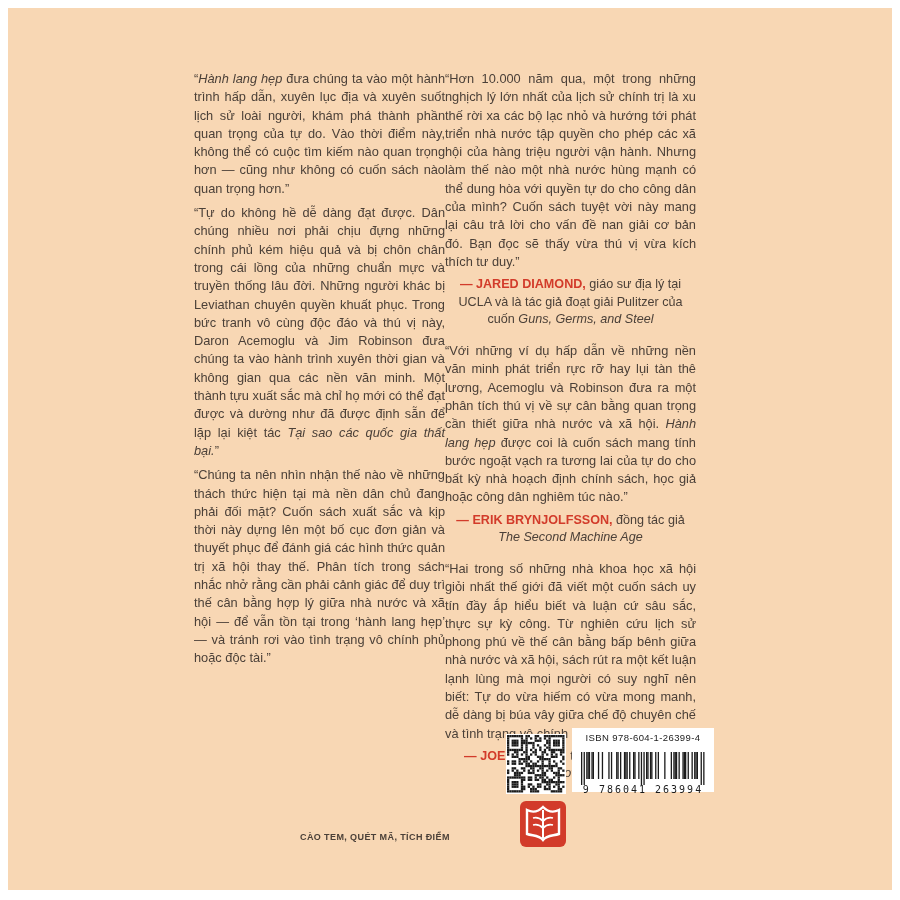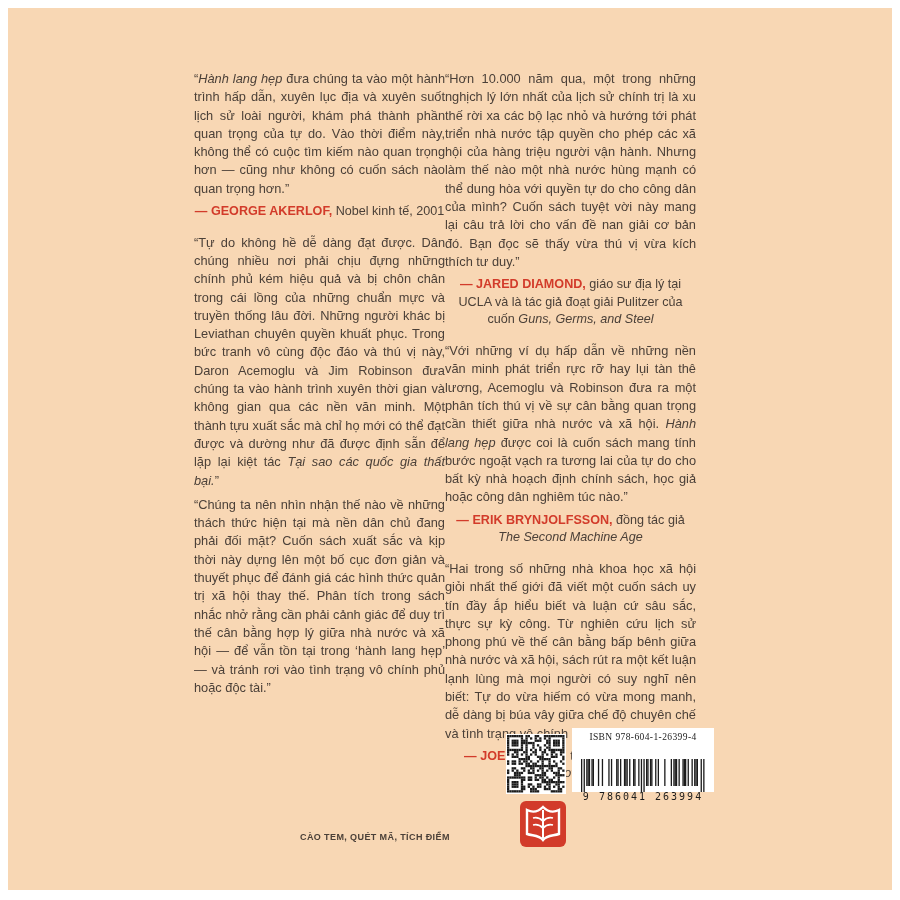--- a/index.html
+++ b/index.html
@@ -14,37 +14,36 @@
   .qattr{font-size:12.6px;line-height:17.6px;color:#4b4038;text-align:center;
          margin:0 0 13px 0;}
   .rb{color:#d23b2a;font-weight:bold;}
   .i{font-style:italic;}
   .caption{position:absolute;left:292px;top:824px;width:205px;text-align:left;
            font-size:9px;font-weight:bold;letter-spacing:0.4px;color:#4b4038;}
   .qr{position:absolute;left:498px;top:726px;width:60px;height:60px;}
   .logo{position:absolute;left:511px;top:790px;width:48px;height:52px;}
   .barcode-box{position:absolute;left:564px;top:720px;width:142px;height:64px;
                background:#ffffff;display:flex;flex-direction:column;align-items:center;}
-  .isbn{font-size:9.5px;color:#1b1b1b;letter-spacing:0.4px;margin:4px 0 17px 0;
-        font-family:Liberation Serif, serif;}
+  .isbn{font-size:9.5px;color:#1b1b1b;letter-spacing:0.4px;margin:4px 0 9px 0;
+        font-family:Liberation Sans, sans-serif;}
   .bars{width:128px;height:34px;}
   .bcnum{font-size:10px;color:#1b1b1b;letter-spacing:2px;margin-top:-2px;
          font-family:"DejaVu Sans Mono", monospace;}
 </style>
 </head>
 <body>
 
 <div class="page">
   <div class="cover">
 
     <div class="columns">
       <div class="col">
           <div class="quote">
             <p class="qbody"><span>“</span><span class="i">Hành lang hẹp</span><span> đưa chúng ta vào một hành trình hấp dẫn, xuyên lục địa và xuyên suốt lịch sử loài người, khám phá thành phần quan trọng của tự do. Vào thời điểm này, không thể có cuộc tìm kiếm nào quan trọng hơn — cũng như không có cuốn sách nào quan trọng hơn.”</span></p>
-            <p class="qattr"><span class="rb">— GEORGE AKERLOF,</span><span> Nobel kinh tế, 2001</span></p>
           </div>
           <div class="quote">
             <p class="qbody"><span>“Tự do không hề dễ dàng đạt được. Dân chúng nhiều nơi phải chịu đựng những chính phủ kém hiệu quả và bị chôn chân trong cái lồng của những chuẩn mực và truyền thống lâu đời. Những người khác bị Leviathan chuyên quyền khuất phục. Trong bức tranh vô cùng độc đáo và thú vị này, Daron Acemoglu và Jim Robinson đưa chúng ta vào hành trình xuyên thời gian và không gian qua các nền văn minh. Một thành tựu xuất sắc mà chỉ họ mới có thể đạt được và dường như đã được định sẵn để lặp lại kiệt tác </span><span class="i">Tại sao các quốc gia thất bại.</span><span>”</span></p>
           </div>
           <div class="quote">
             <p class="qbody"><span>“Chúng ta nên nhìn nhận thế nào về những thách thức hiện tại mà nền dân chủ đang phải đối mặt? Cuốn sách xuất sắc và kịp thời này dựng lên một bố cục đơn giản và thuyết phục để đánh giá các hình thức quản trị xã hội thay thế. Phân tích trong sách nhắc nhở rằng cần phải cảnh giác để duy trì thế cân bằng hợp lý giữa nhà nước và xã hội — để vẫn tồn tại trong ‘hành lang hẹp’ — và tránh rơi vào tình trạng vô chính phủ hoặc độc tài.”</span></p>
           </div>
         </div>
       <div class="col">
           <div class="quote">

